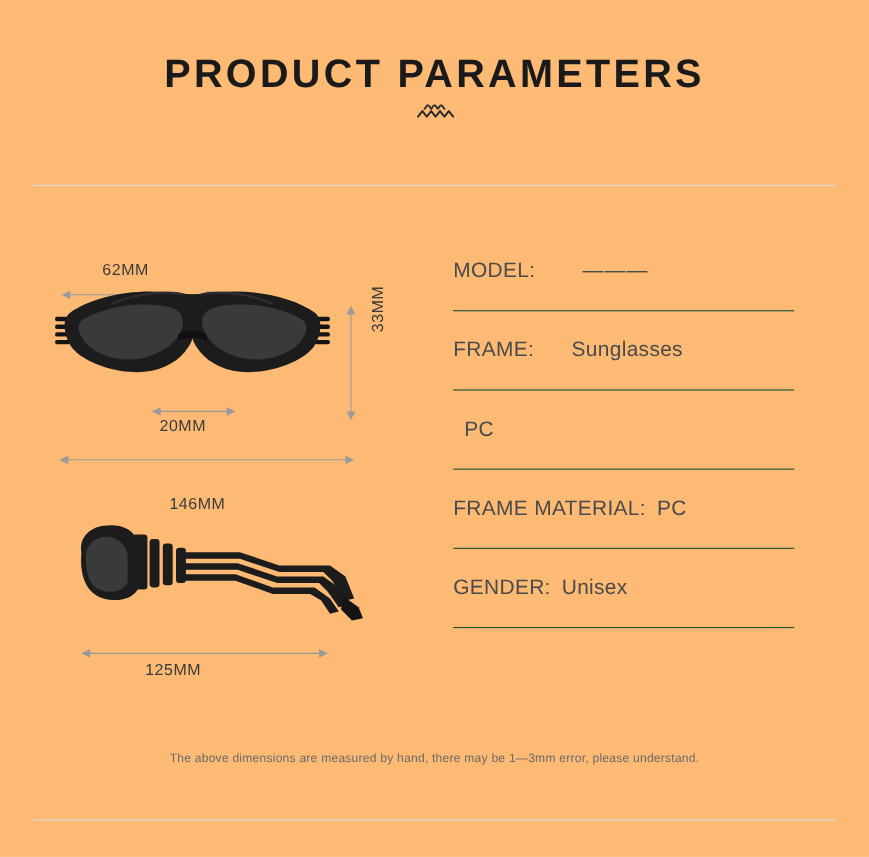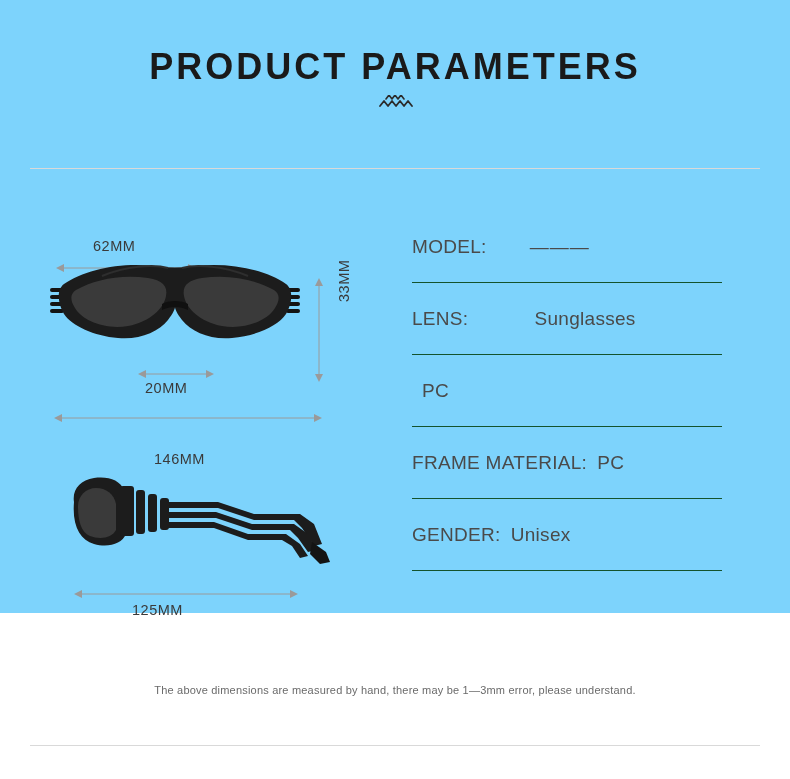--- a/index.html
+++ b/index.html
@@ -11,22 +11,22 @@
     width: 790px;
     height: 779px;
     font-family: "Liberation Sans", sans-serif;
     color: #3d3d3d;
     position: relative;
     overflow: hidden;
   }
   .page {
     position: relative;
     width: 790px;
-    height: 613px;
-    background: #7dd3fc;
+    height: 779px;
+    background: #fdba74;
   }
 
   
   .title {
     position: absolute;
     top: 46px;
     left: 0;
     width: 790px;
     text-align: center;
     font-size: 36px;
@@ -131,21 +131,21 @@
     margin-left: 14px;
     white-space: nowrap;
     color: #4a4a4a;
   }
   .spec-val.dashes { letter-spacing: 1px; }
 
   
   .k-model  { }
   .v-model  { margin-left: 43px; }
   .k-type   { }
-  .v-type   { margin-left: 66px; }
+  .v-type   { margin-left: 34px; }
   .v-frame  { margin-left: 10px; }
   .v-lens   { margin-left: 10px; }
   .v-weight { margin-left: 12px; }
   .v-gender { margin-left: 10px; }
 
   
   .note {
     position: absolute;
     top: 684px;
     left: 0;
@@ -264,21 +264,21 @@
   </div>
 
   <div class="spec-col">
 
     <div class="spec-row">
       <span class="spec-key k-model">MODEL:</span>
       <span class="spec-val dashes v-model">———</span>
     </div>
 
     <div class="spec-row">
-      <span class="spec-key k-type">LENS:</span>
+      <span class="spec-key k-type">FRAME:</span>
       <span class="spec-val v-type">Sunglasses</span>
     </div>
 
     <div class="spec-row">
       <span class="spec-val v-frame">PC</span>
     </div>
 
     <div class="spec-row">
       <span class="spec-key">FRAME MATERIAL:</span>
       <span class="spec-val v-lens">PC</span>

